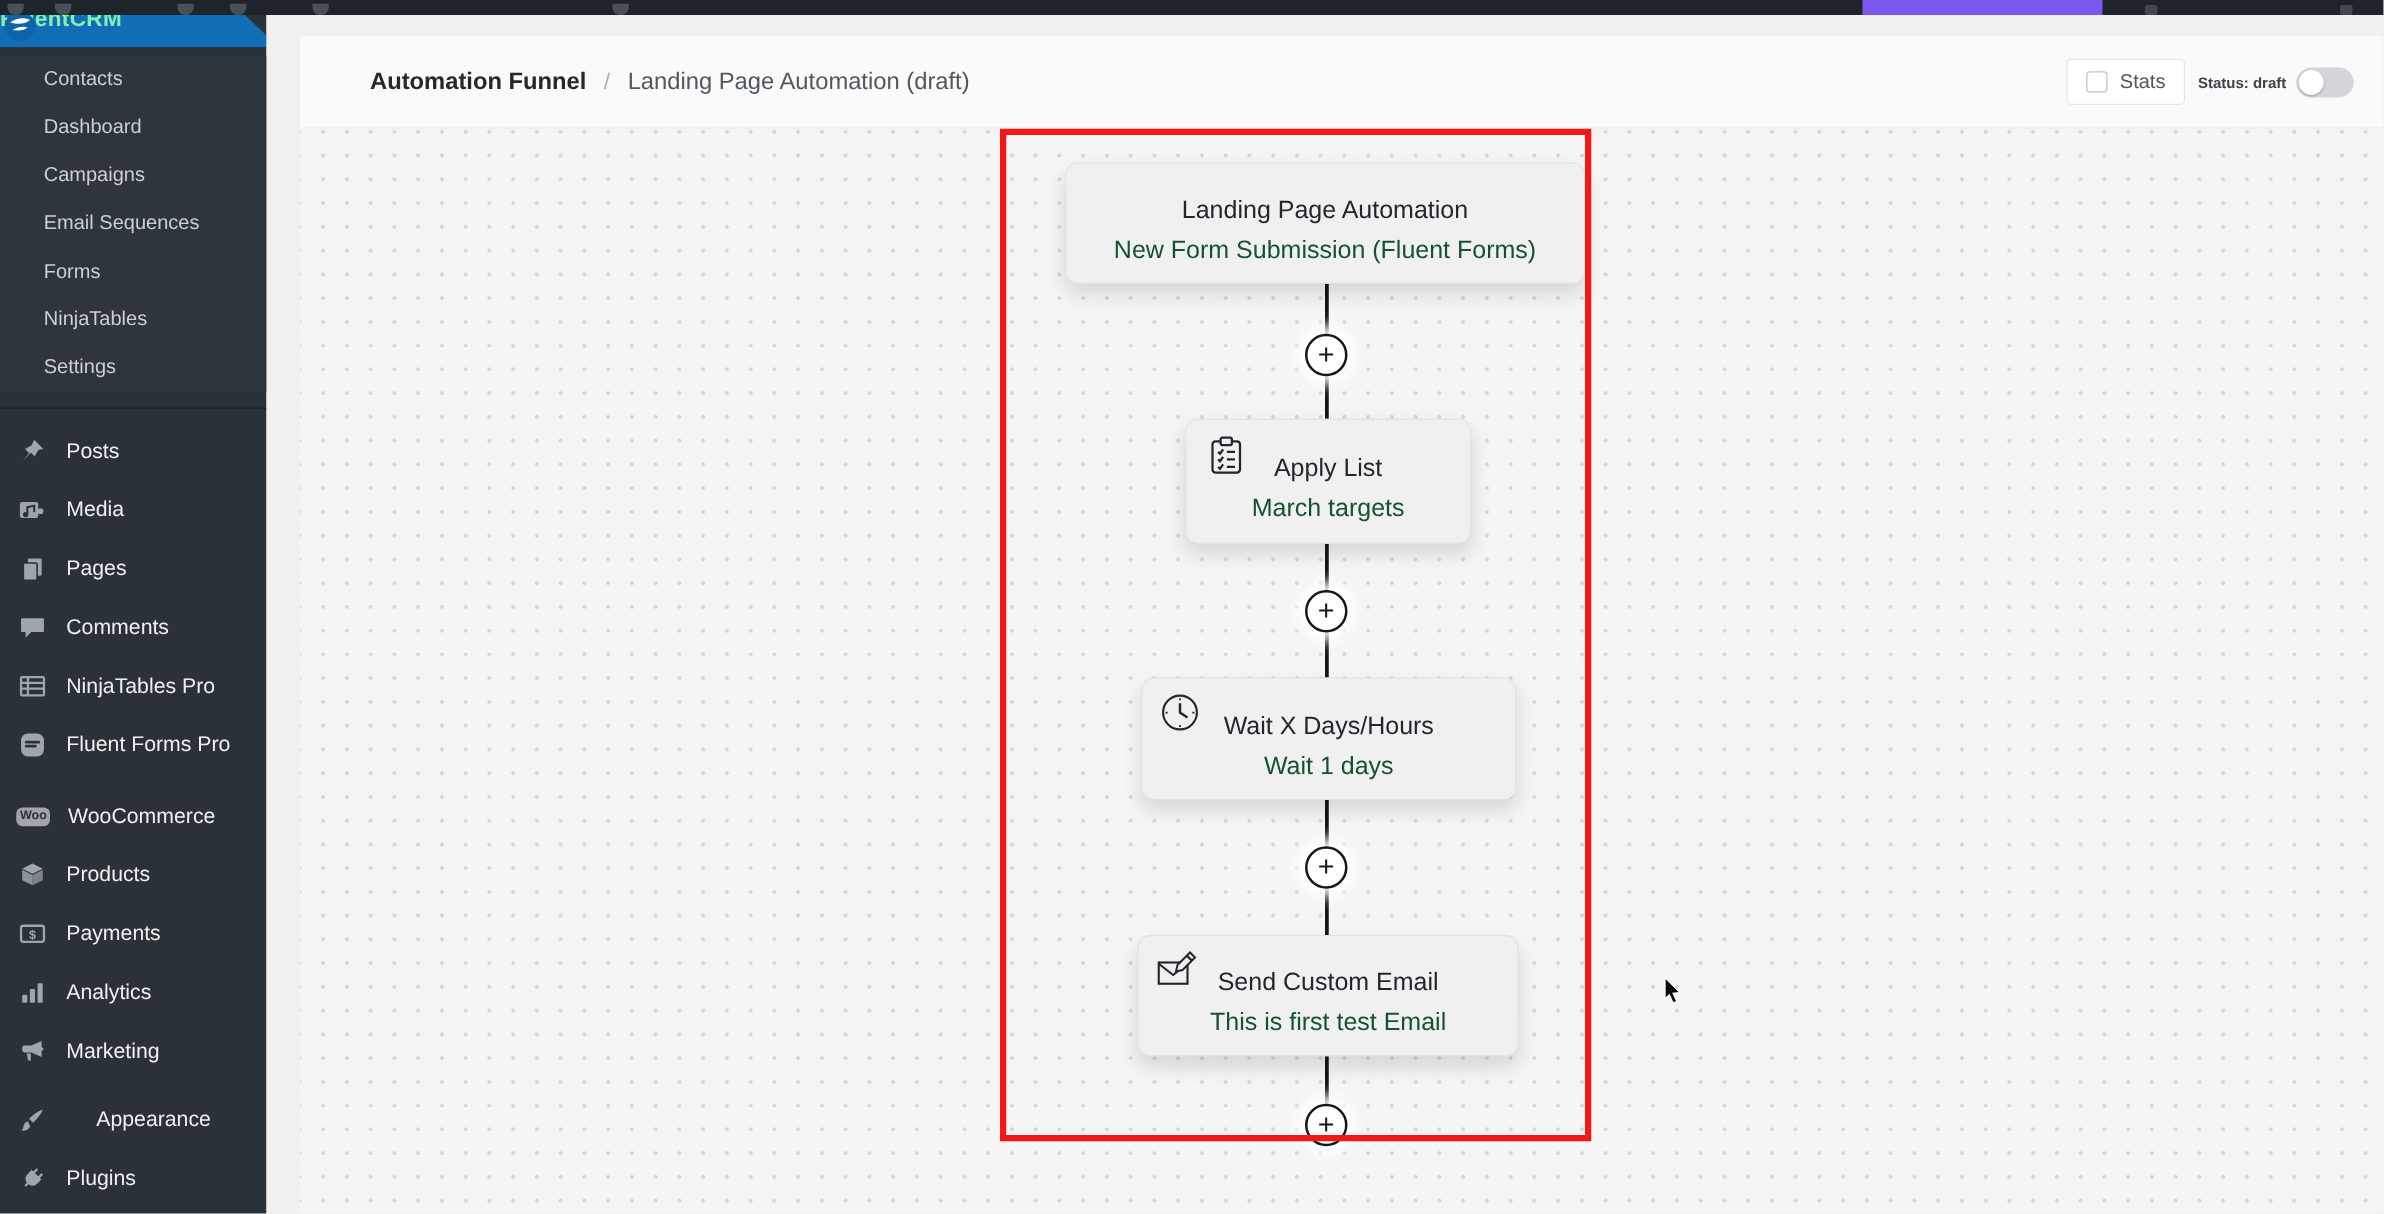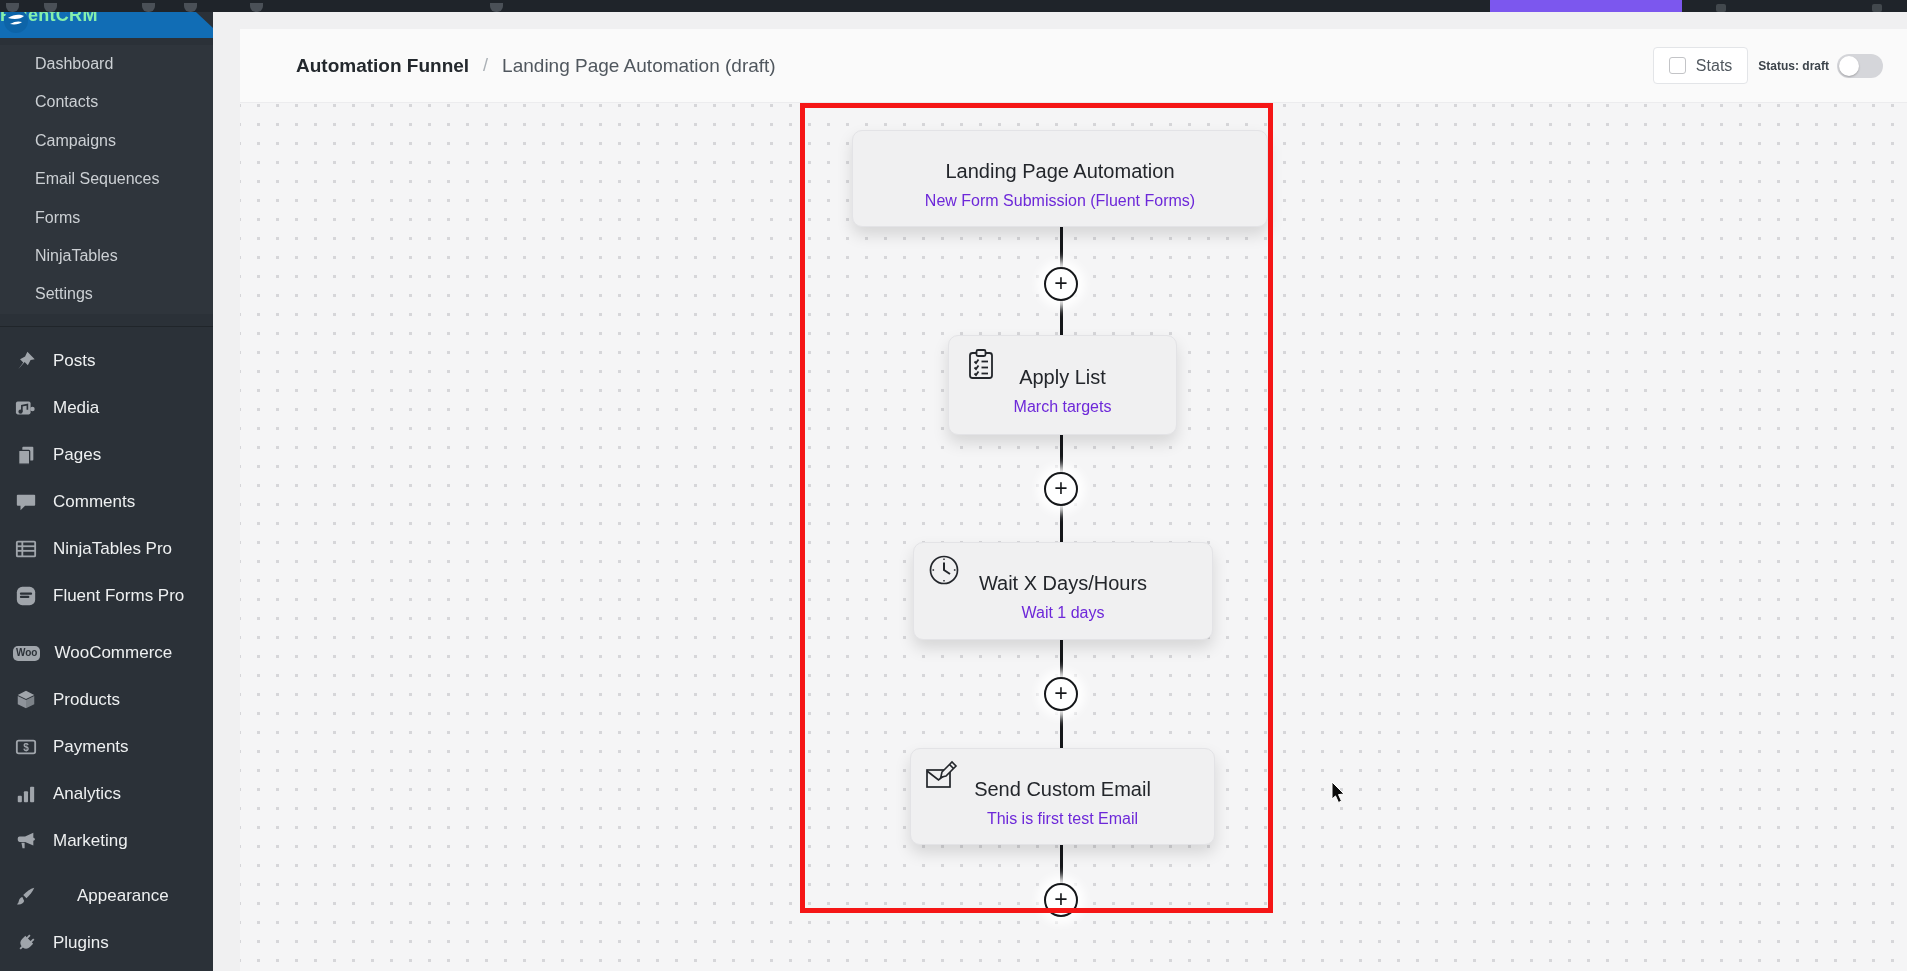--- a/index.html
+++ b/index.html
@@ -43,21 +43,21 @@
   .toggle .knob{position:absolute;left:2px;top:2px;width:20px;height:20px;border-radius:50%;background:#fff;box-shadow:0 1px 2px rgba(0,0,0,.25);}
 
   
   .canvas{position:absolute;left:27px;top:91px;right:0;bottom:0;background:#f5f5f6;
     background-image:radial-gradient(#d6d6d9 1.5px, transparent 1.7px);background-size:19px 19px;background-position:9px 12px;}
   .red-frame{position:absolute;left:560px;top:0;width:473px;height:810px;border:5px solid #f51616;z-index:12;pointer-events:none;}
 
   .node{position:absolute;background:#f0f0f1;border:1px solid #e3e3e6;border-radius:10px;
     box-shadow:0 8px 16px rgba(0,0,0,.13);display:flex;flex-direction:column;align-items:center;justify-content:center;gap:9px;z-index:5;cursor:pointer;}
   .node-title{font-size:20px;font-weight:500;color:#23262b;margin-top:12px;}
-  .node-sub{font-size:16px;color:#6d28d9;}
+  .node-sub{font-size:20px;color:#14532d;}
   .node-icon{position:absolute;color:#23262b;}
 
   .vline{position:absolute;width:3px;background:#15171a;z-index:3;}
   .plus-btn{position:absolute;width:34px;height:34px;border-radius:50%;background:#fff;border:2.5px solid #15171a;
     color:#15171a;font-size:23px;line-height:28px;text-align:center;z-index:6;cursor:pointer;
     box-shadow:0 0 10px 7px rgba(255,255,255,.95);}
   .cursor{position:absolute;z-index:20;}
 </style>
 </head>
 <body>
@@ -82,22 +82,22 @@
         <svg width="26" height="26" viewBox="0 0 26 26">
           <circle cx="13" cy="13" r="12" fill="#0d64a8"></circle>
           <path d="M5 10c6-4 12-4 16-2-3 3-9 4-16 2z" fill="#fff"></path>
           <path d="M7 16c5-3 9-3 12-2-2 2-7 3-12 2z" fill="#fff"></path>
         </svg>
       </span>
       <span class="brand-name">FluentCRM</span>
     </div>
 
     <ul class="submenu">
+      <li>Contacts</li>
       <li>Dashboard</li>
-      <li>Contacts</li>
       <li>Campaigns</li>
       <li>Email Sequences</li>
       <li>Forms</li>
       <li>NinjaTables</li>
       <li>Settings</li>
     </ul>
     <div class="menu-sep"></div>
 
     <ul class="menu">
       <li>

